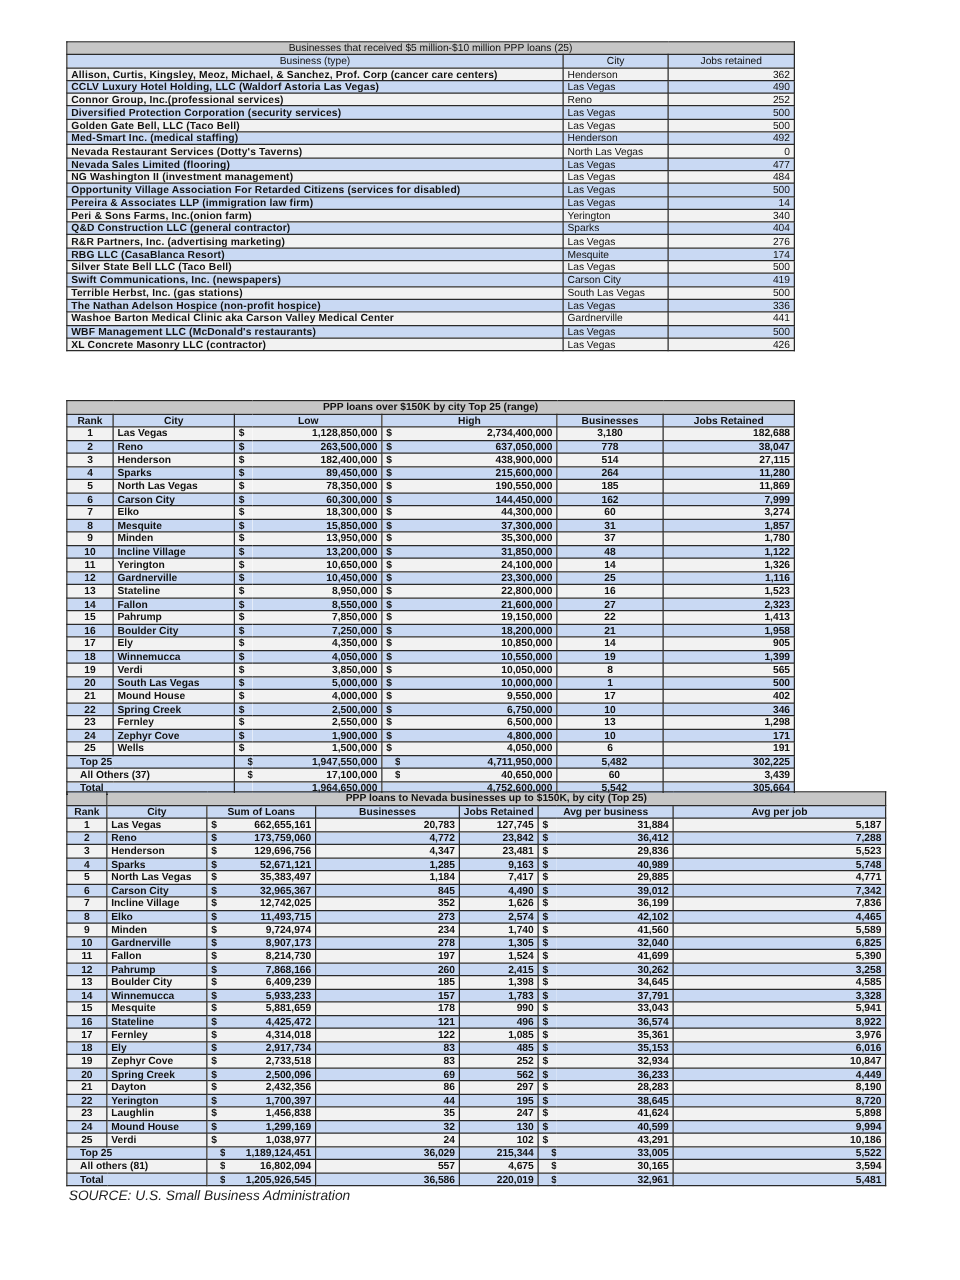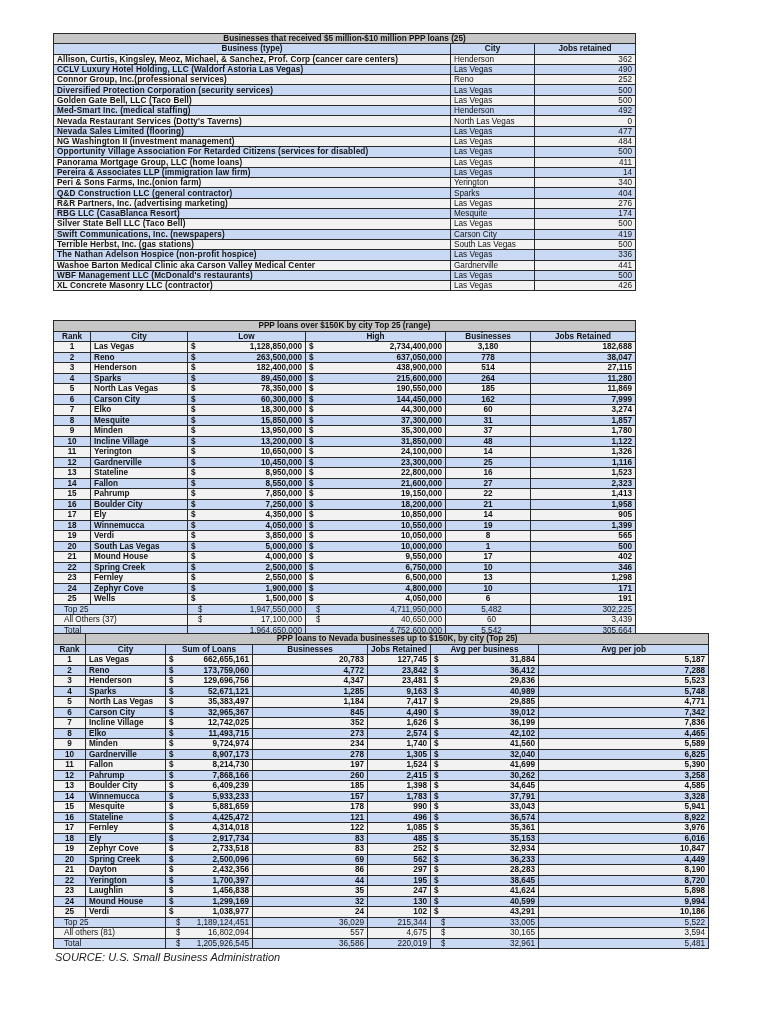--- a/index.html
+++ b/index.html
@@ -12,25 +12,25 @@
   .title td { background:#c6c6c6; text-align:center; font-weight:bold; }
   .hdr td { background:#c9d9f3; }
   tr.odd td { background:#f2f2f2; }
   tr.even td { background:#c9d9f3; }
   .r { text-align:right; }
   .c { text-align:center; }
   .dl { text-align:left; border-right:none; padding-right:0; }
   .dv { text-align:right; border-left:none; padding-left:0; }
   #t1 { left:53px; top:33px; width:582px; }
   #t1 td { height:9.3px; font-weight:normal; }
-  #t1 .hdr td, #t1 .title td { font-weight:bold;text-align:center; }
+  #t1 .hdr td, #t1 .title td { font-weight:normal;text-align:center; }
   #t1 td.biz { font-weight:bold; letter-spacing:0.15px; }
   #t2 { left:53px; top:320px; width:582px; }
   #t3 { left:53px; top:633px; width:655px; }
-  .tot td { font-weight:normal;padding-left:10px; }
+  .tot td { font-weight:bold;padding-left:10px; }
   #source { position:absolute; left:55px; top:951px; font-size:11px; font-style:italic;
             color:#222; font-family:"Liberation Sans", sans-serif; }
 </style>
 </head>
 <body>
 
 <table id="t1">
   <colgroup>
       <col style="width:397px">
       <col style="width:84px">
@@ -87,25 +87,20 @@
       </tr>
       <tr class="odd">
         <td class="biz">NG Washington II (investment management)</td>
         <td>Las Vegas</td>
         <td class="r">484</td>
       </tr>
       <tr class="even">
         <td class="biz">Opportunity Village Association For Retarded Citizens (services for disabled)</td>
         <td>Las Vegas</td>
         <td class="r">500</td>
-      </tr>
-      <tr class="odd">
-        <td class="biz">Panorama Mortgage Group, LLC (home loans)</td>
-        <td>Las Vegas</td>
-        <td class="r">411</td>
       </tr>
       <tr class="even">
         <td class="biz">Pereira &amp; Associates LLP (immigration law firm)</td>
         <td>Las Vegas</td>
         <td class="r">14</td>
       </tr>
       <tr class="odd">
         <td class="biz">Peri &amp; Sons Farms, Inc.(onion farm)</td>
         <td>Yerington</td>
         <td class="r">340</td>

